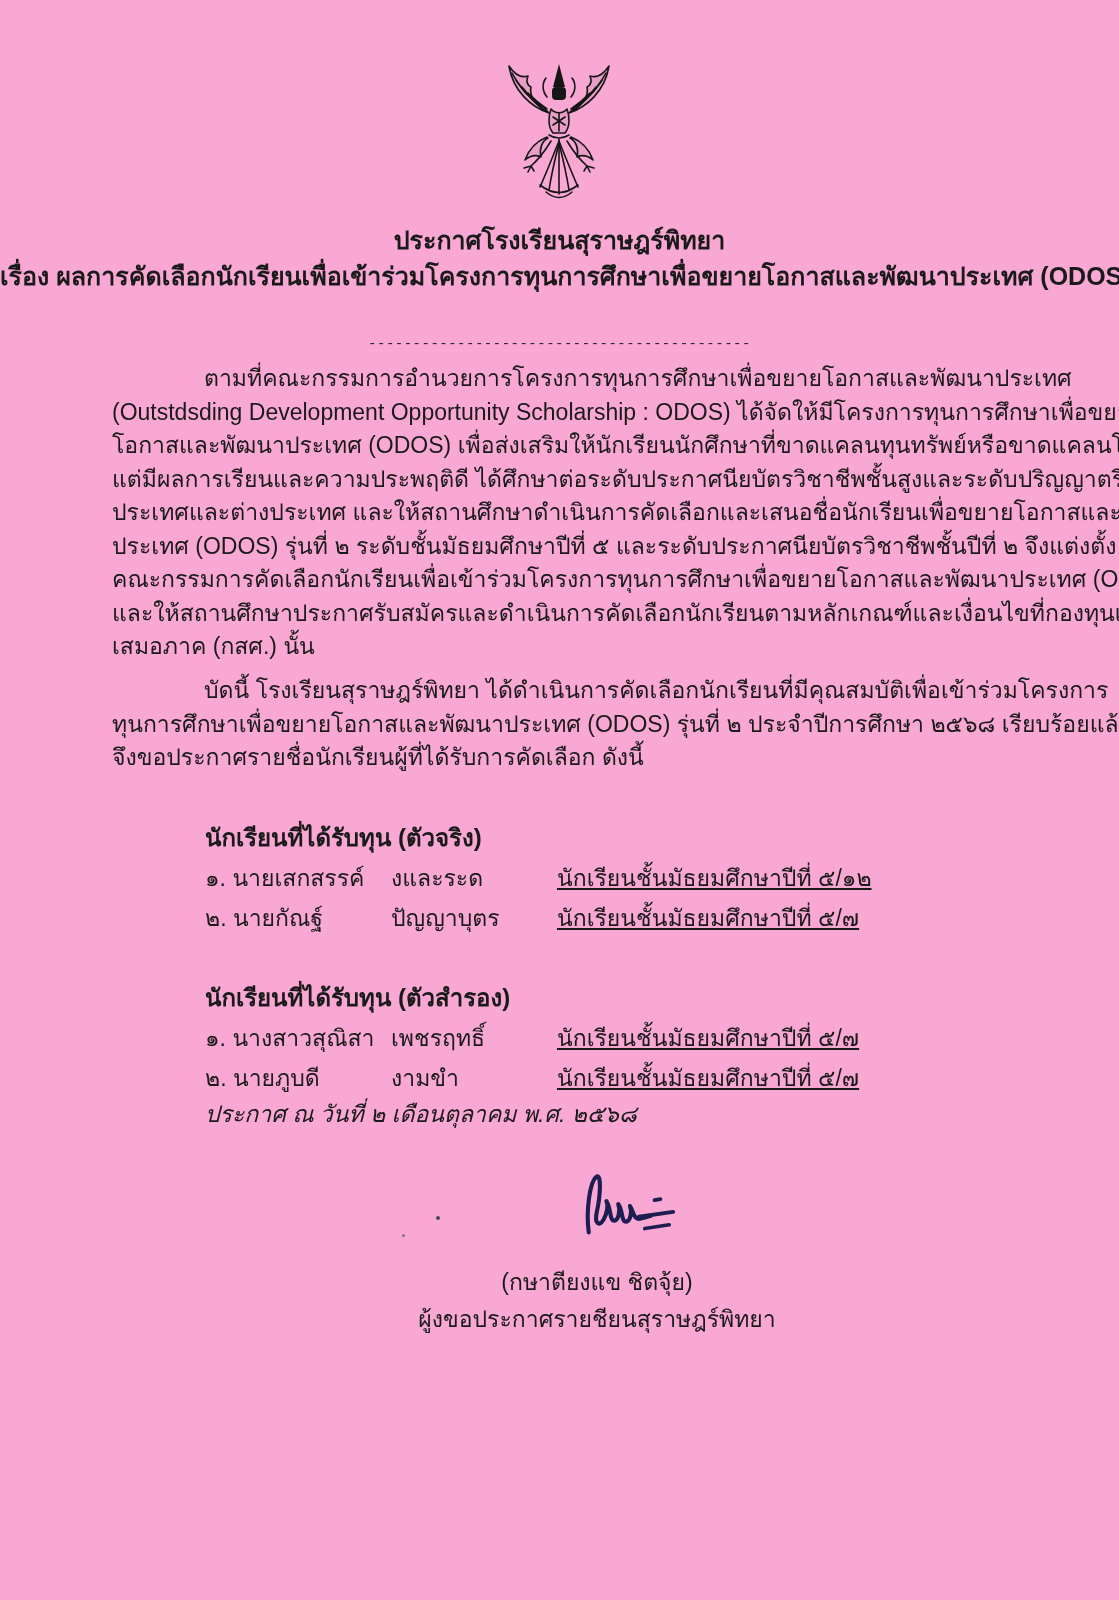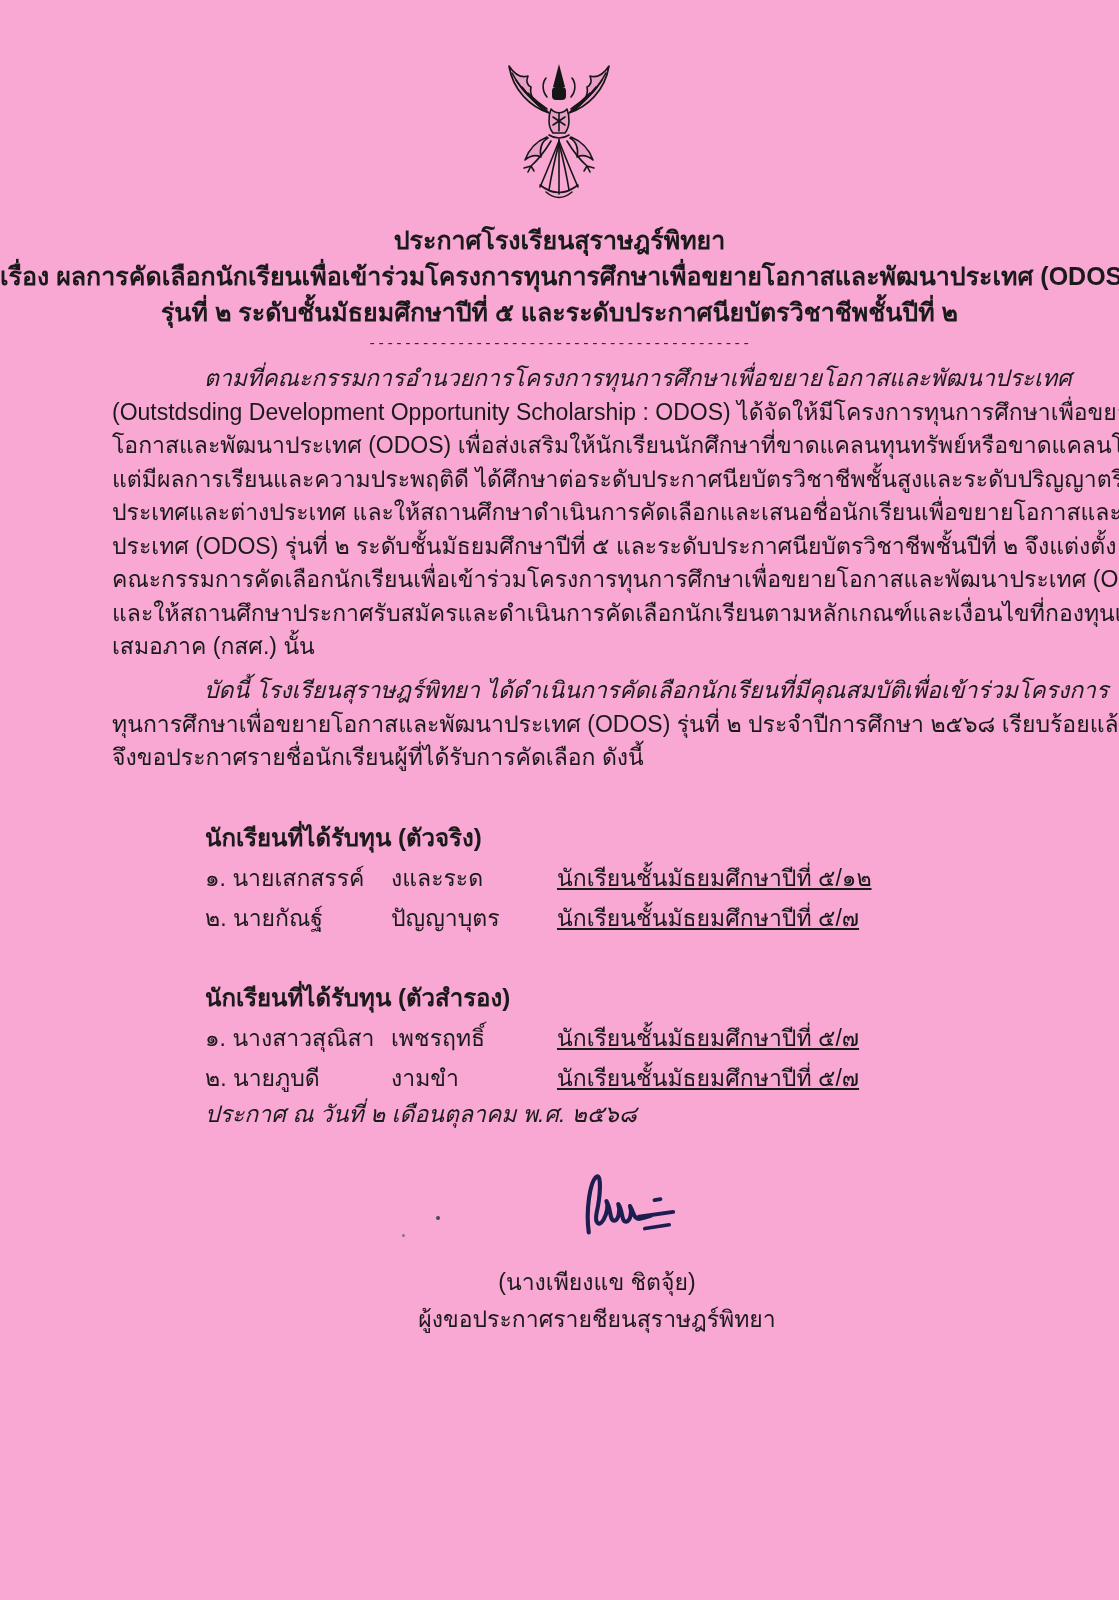--- a/index.html
+++ b/index.html
@@ -25,21 +25,21 @@
     position:absolute;top:336px;left:0;width:1119px;
     text-align:center;
     font-family:"Liberation Mono","DejaVu Sans Mono",monospace;
     font-size:14px;letter-spacing:.5px;color:#2b2b2b;
   }
   
   .para{position:absolute;left:112px;width:905px;font-size:23px;line-height:33.5px;}
   .para-1{top:362px;}
   .para-2{top:674px;}
   .tline{white-space:nowrap;}
-  .indent{padding-left:92px;font-style:italic;}
+  .indent{padding-left:92px;}
   
   .roster{position:absolute;left:205px;width:820px;font-size:23px;}
   .roster-main{top:818px;}
   .roster-reserve{top:952px;margin-top:26px;}
   .roster-heading{font-weight:bold;font-size:24px;line-height:40px;white-space:nowrap;}
   .roster-row{display:flex;line-height:40px;align-items:flex-end;}
   .col-name{width:186px;white-space:nowrap;}
   .col-surname{width:166px;white-space:nowrap;}
   .col-class{white-space:nowrap;text-decoration:underline;}
   
@@ -96,21 +96,20 @@
         <path d="M80 82 C 85 102, 88 116, 90 129"></path>
         <path d="M61 124 Q 80 139 99 124"></path>
         <path d="M67 131 Q 80 142 93 131"></path>
       </g>
     </svg>
   </div>
 
   <div class="title-block">
     <div class="title-line">ประกาศโรงเรียนสุราษฎร์พิทยา</div>
     <div class="title-line">เรื่อง ผลการคัดเลือกนักเรียนเพื่อเข้าร่วมโครงการทุนการศึกษาเพื่อขยายโอกาสและพัฒนาประเทศ (ODOS)</div>
-    <div class="title-line">รุ่นที่ ๒ ระดับชั้นมัธยมศึกษาปีที่ ๕ และระดับประกาศนียบัตรวิชาชีพชั้นปีที่ ๒</div>
   </div>
 
   <div class="separator">-------------------------------------------</div>
 
   <div class="para para-1">
     <div class="tline indent">ตามที่คณะกรรมการอำนวยการโครงการทุนการศึกษาเพื่อขยายโอกาสและพัฒนาประเทศ</div>
     <div class="tline">(Outstdsding Development Opportunity Scholarship : ODOS) ได้จัดให้มีโครงการทุนการศึกษาเพื่อขยาย</div>
     <div class="tline">โอกาสและพัฒนาประเทศ (ODOS) เพื่อส่งเสริมให้นักเรียนนักศึกษาที่ขาดแคลนทุนทรัพย์หรือขาดแคลนโอกาส</div>
     <div class="tline">แต่มีผลการเรียนและความประพฤติดี ได้ศึกษาต่อระดับประกาศนียบัตรวิชาชีพชั้นสูงและระดับปริญญาตรีทั้งใน</div>
     <div class="tline">ประเทศและต่างประเทศ และให้สถานศึกษาดำเนินการคัดเลือกและเสนอชื่อนักเรียนเพื่อขยายโอกาสและพัฒนา</div>
@@ -164,17 +163,17 @@
         <path stroke-width="4" d="M80 33 l 6 -1"></path>
         <path stroke-width="3.6" d="M70 62 L 95 58"></path>
       </g>
     </svg>
   </div>
 
   <span class="speck speck-1"></span>
   <span class="speck speck-2"></span>
 
   <div class="signer-block">
-    <div class="signer-line">(นางเพียงแข  ชิตจุ้ย)</div>
+    <div class="signer-line">(กษาตียงแข  ชิตจุ้ย)</div>
     <div class="signer-line">ผู้งขอประกาศรายชียนสุราษฎร์พิทยา</div>
   </div>
 
 </div>
 
 </body></html>

